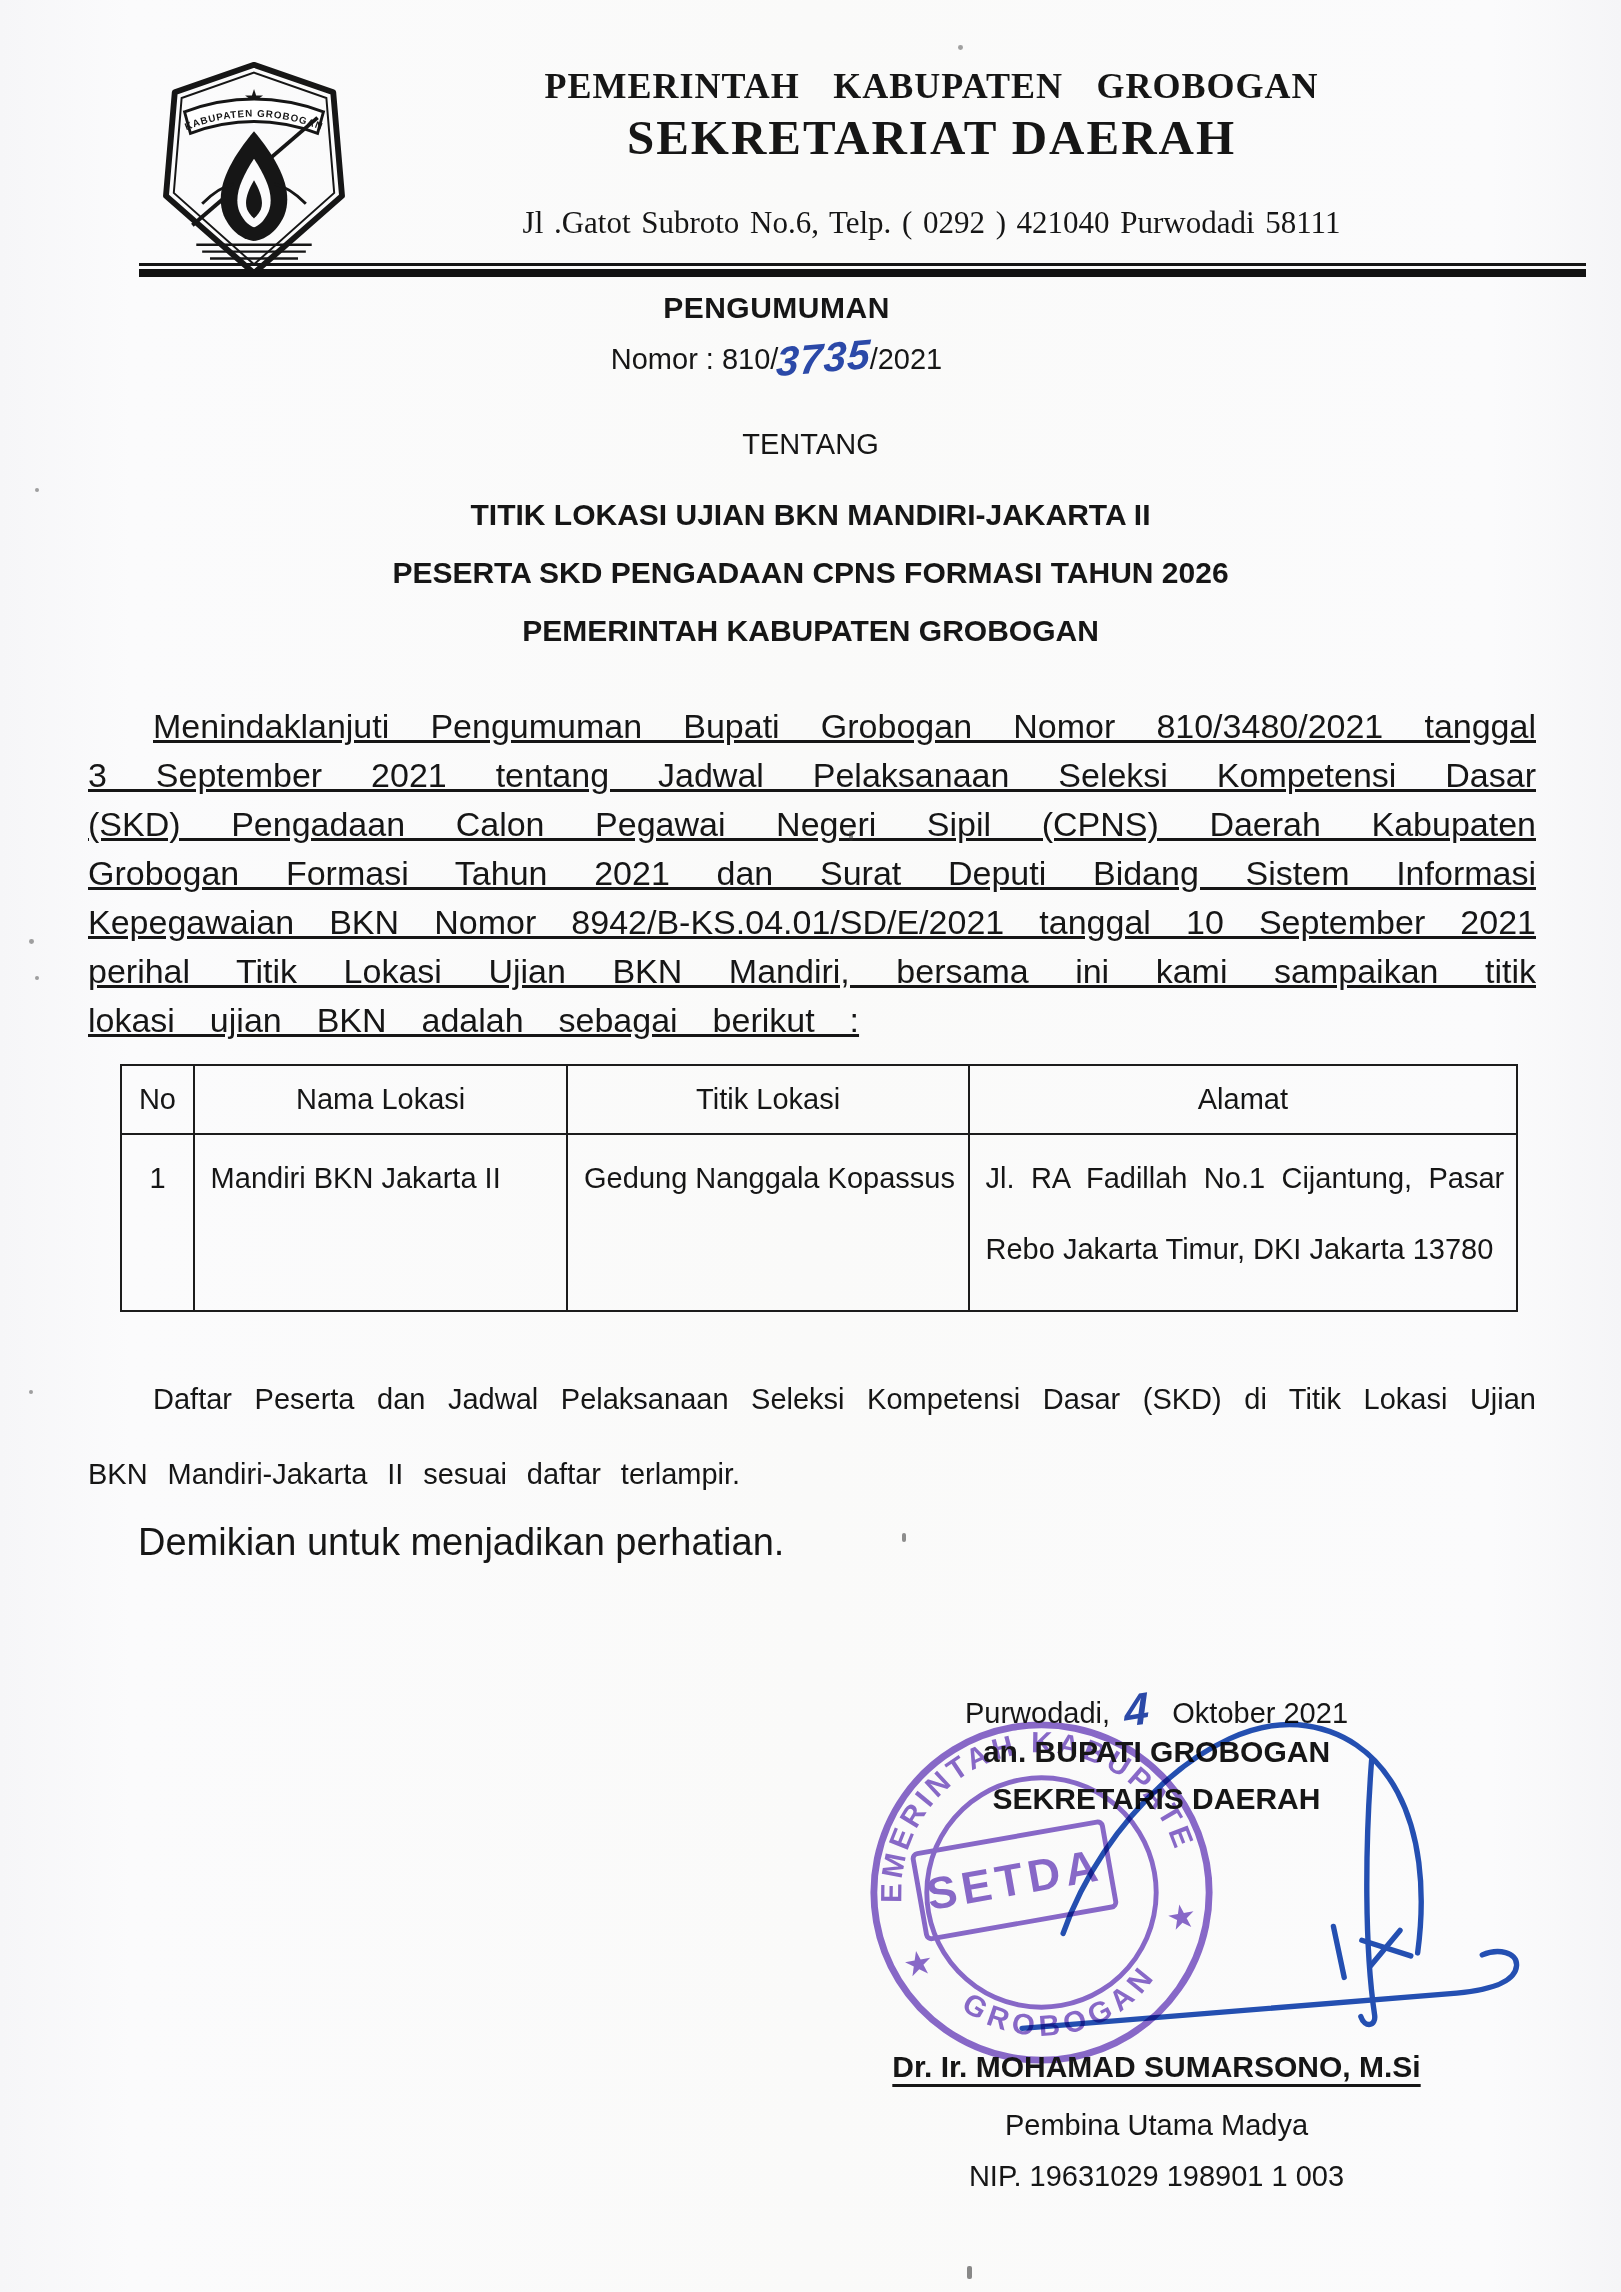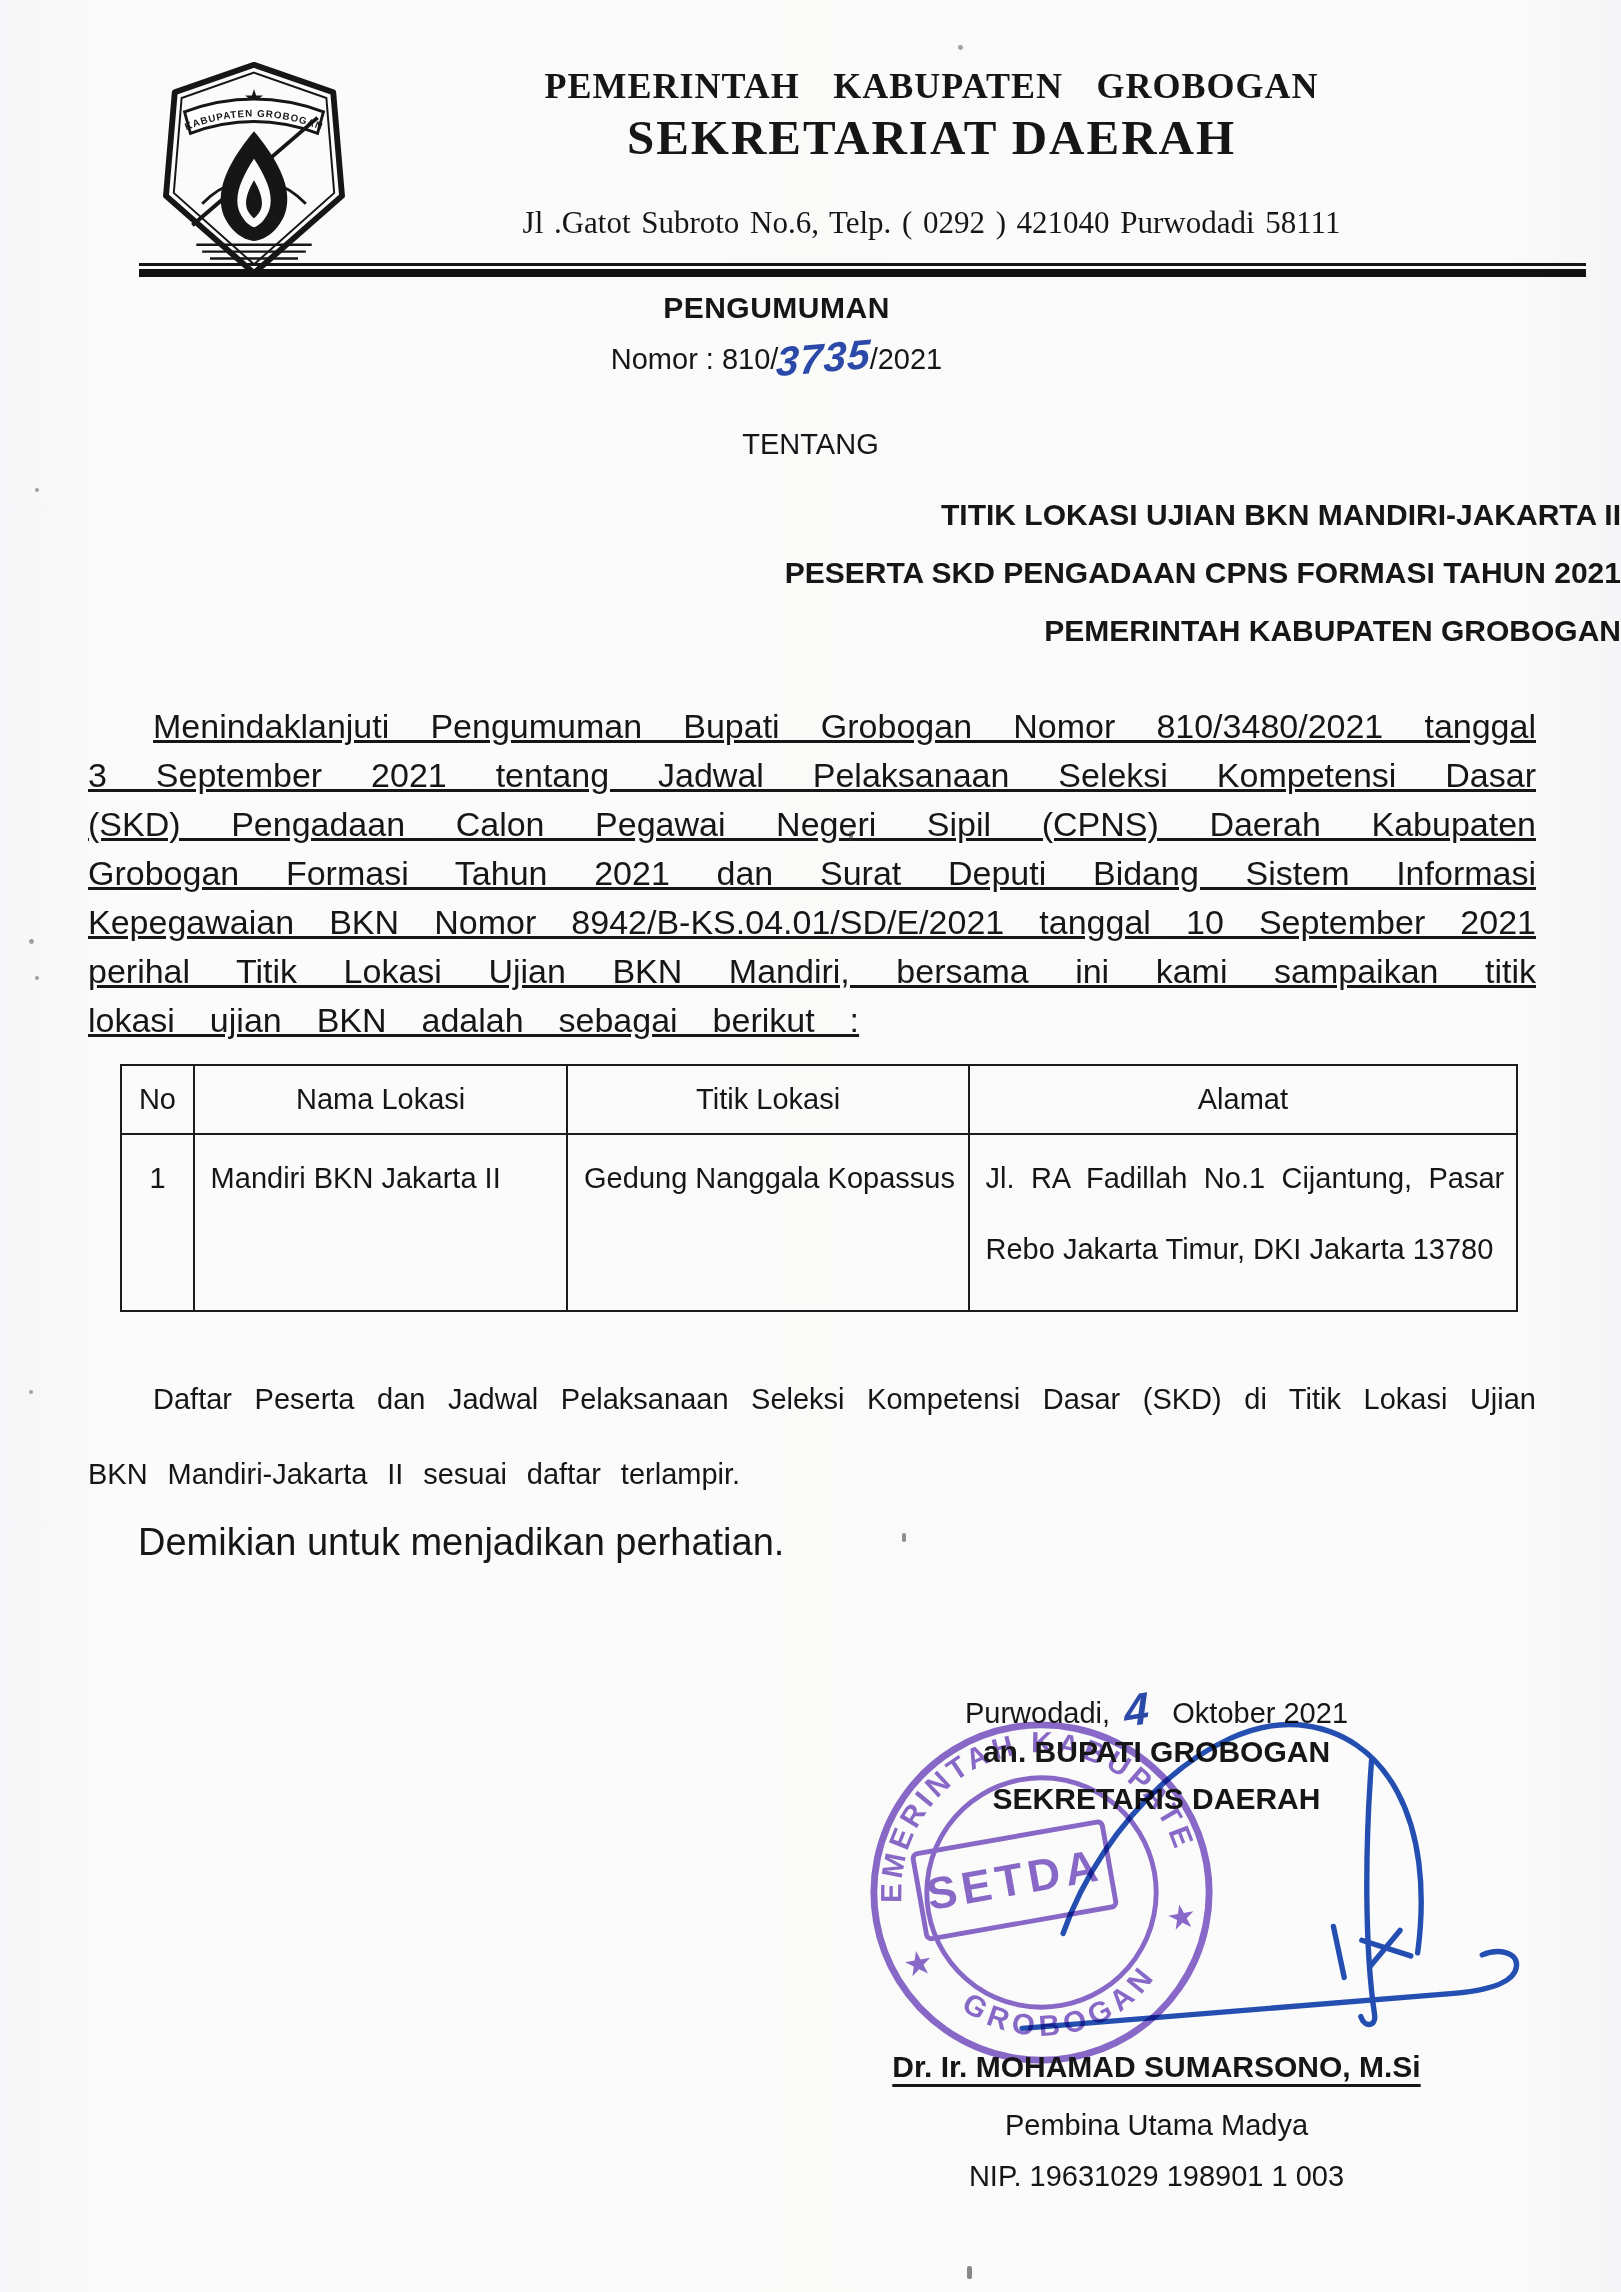--- a/index.html
+++ b/index.html
@@ -18,21 +18,21 @@
   .rule-thin{height:2.9px; background:#151515;}
   .rule-gap{height:2.9px;}
   .rule-thick{height:7.8px; background:#121212;}
   
   .png-block{position:absolute; left:0; top:291px; width:1553px; text-align:center;}
   .doc-type{font-weight:bold; font-size:30px; letter-spacing:0.5px;}
   .doc-number{font-size:29px; margin-top:6.9px;}
   .hand{color:#2b49a8; font-style:italic; font-weight:600; display:inline-block;}
   .hand-number{font-size:41px; transform:rotate(-5deg) skewX(-8deg); margin:0 -2px; position:relative; top:2.9px; letter-spacing:1px;}
   .tentang{position:absolute; left:0; top:428px; width:1621px; text-align:center; font-size:29px;}
-  .subject{position:absolute; left:0; top:486px; width:1621px; text-align:right; font-weight:bold; font-size:30px; line-height:58px;}
+  .subject{position:absolute; left:0; top:486px; width:1621px; text-align:center; font-weight:bold; font-size:30px; line-height:58px;}
   
   .para1{position:absolute; left:88px; top:702px; width:1448px; font-size:34px; line-height:49px;
          text-align:justify; text-indent:65px; word-spacing:25.5px;text-decoration:underline;}
   .para2{position:absolute; left:88px; top:1362px; width:1448px; font-size:29px; line-height:75px;
          text-align:justify; text-indent:65px; word-spacing:11.8px;}
   .para3{position:absolute; left:138px; top:1521px; font-size:38px;}
   
   .loc-table{position:absolute; left:112px; top:1064px; width:1398px; border-collapse:collapse;
              border:2.9px solid #1c1c1c; font-size:29px;margin-left:8px;}
   .loc-table th{border:2px solid #1c1c1c; font-weight:400; height:65px; vertical-align:middle; text-align:center;}
@@ -101,21 +101,21 @@
     <div class="doc-type">PENGUMUMAN</div>
     <div class="doc-number">
       <span>Nomor : 810/</span><span class="hand hand-number">3735</span><span>/2021</span>
     </div>
   </div>
 
   <div class="tentang">TENTANG</div>
 
   <div class="subject">
     <div>TITIK LOKASI UJIAN BKN MANDIRI-JAKARTA II</div>
-    <div>PESERTA SKD PENGADAAN CPNS FORMASI TAHUN 2021</div>
+    <div>PESERTA SKD PENGADAAN CPNS FORMASI TAHUN 2026</div>
     <div>PEMERINTAH KABUPATEN GROBOGAN</div>
   </div>
 
   <div class="para1">Menindaklanjuti Pengumuman Bupati Grobogan Nomor 810/3480/2021 tanggal 3 September 2021 tentang Jadwal Pelaksanaan Seleksi Kompetensi Dasar (SKD) Pengadaan Calon Pegawai Negeri Sipil (CPNS) Daerah Kabupaten Grobogan Formasi Tahun 2021 dan Surat Deputi Bidang Sistem Informasi Kepegawaian BKN Nomor 8942/B-KS.04.01/SD/E/2021 tanggal 10 September 2021 perihal Titik Lokasi Ujian BKN Mandiri, bersama ini kami sampaikan titik lokasi ujian BKN adalah sebagai berikut :</div>
 
   <table class="loc-table">
     <colgroup>
         <col style="width:73px">
         <col style="width:374px">
         <col style="width:402px">

